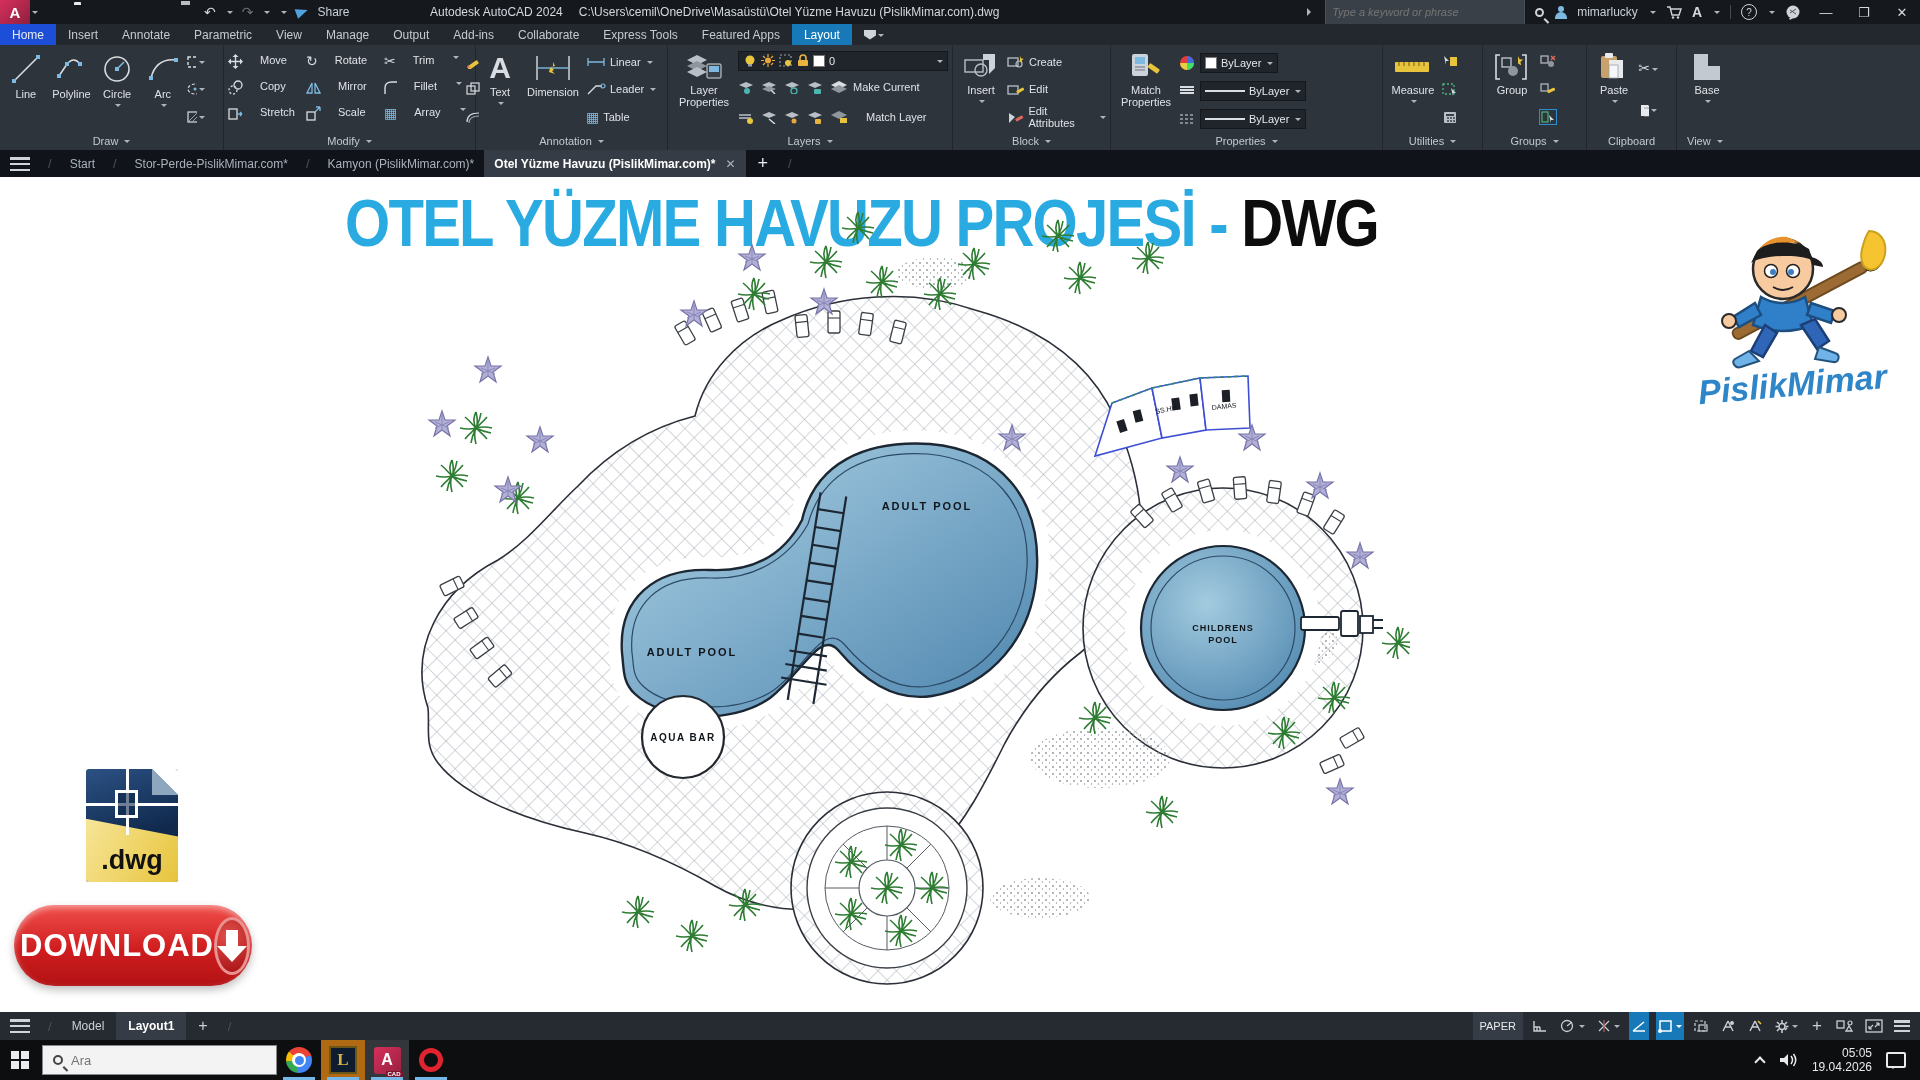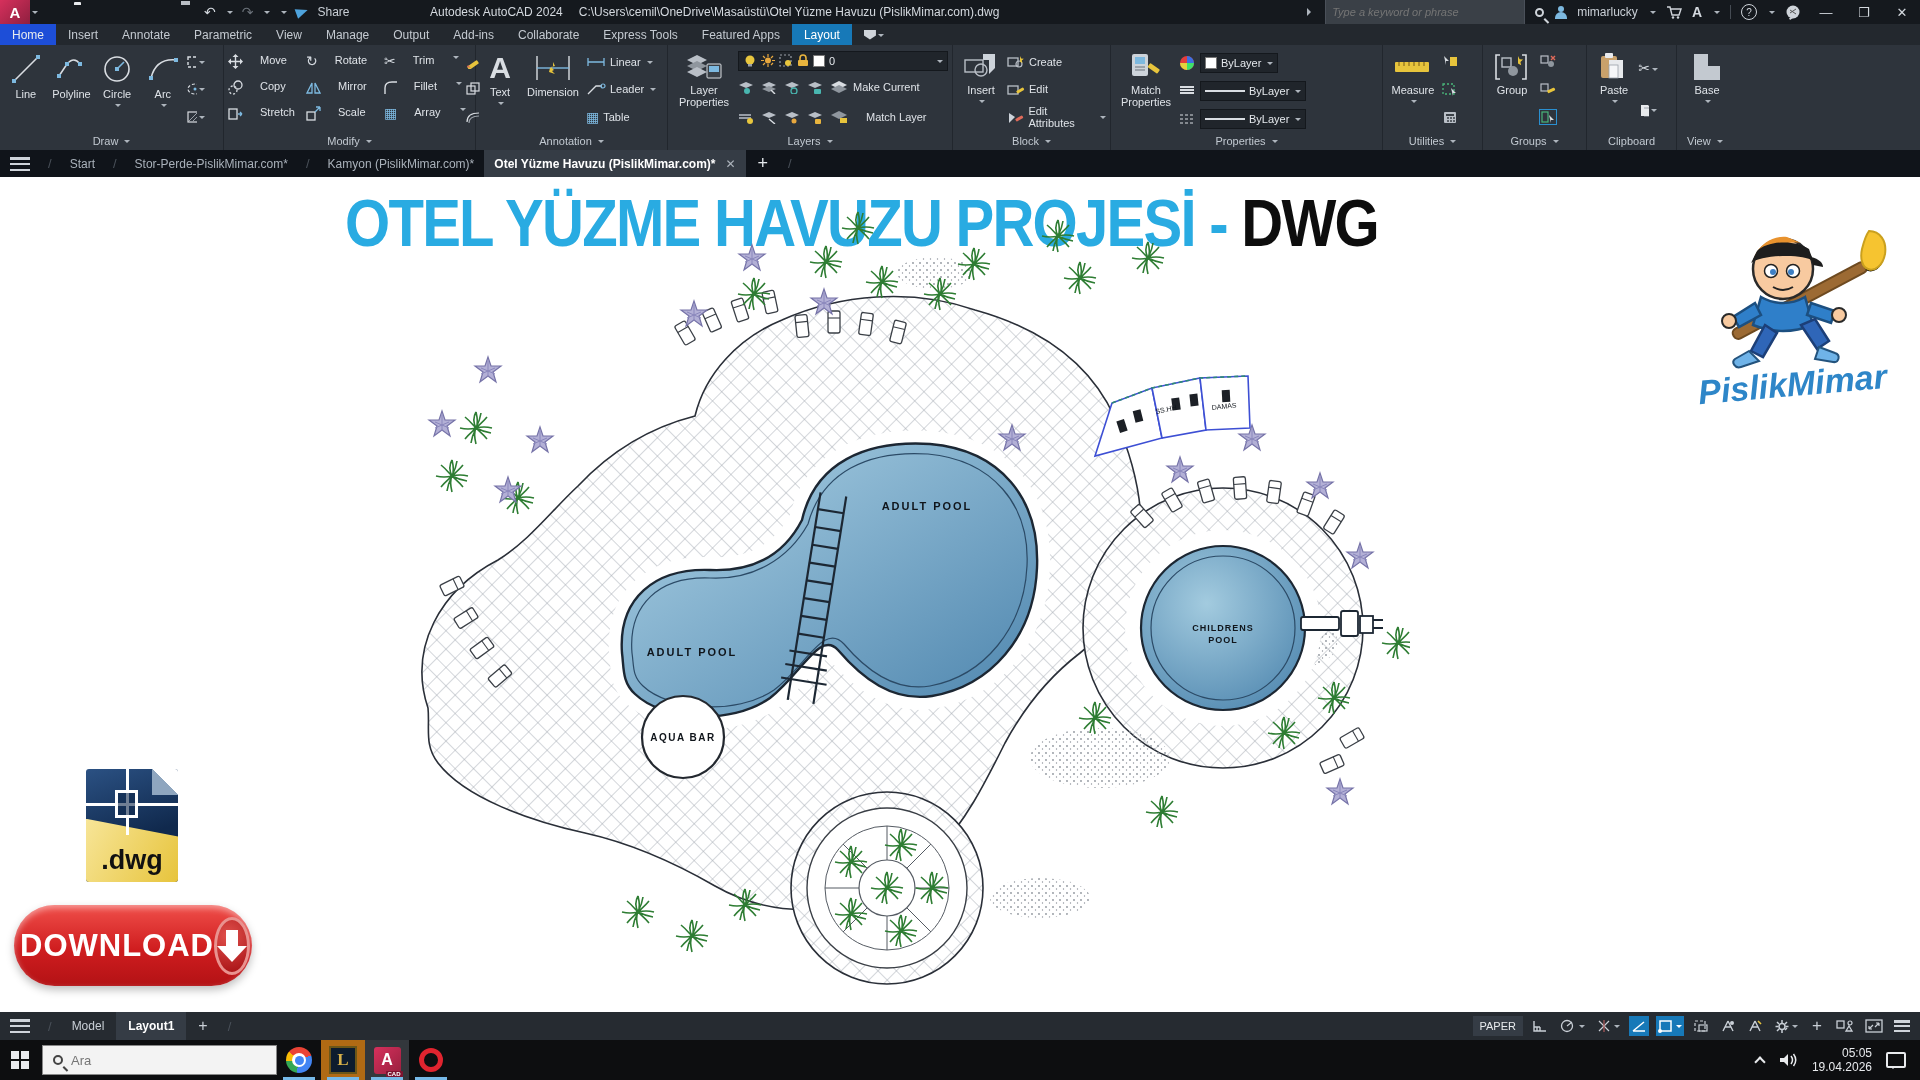--- a/index.html
+++ b/index.html
@@ -79,21 +79,21 @@
   .dl{position:absolute;left:14px;top:728px;width:238px;height:81px;border-radius:41px;background:linear-gradient(#f04f4a,#cf1d1f 55%,#b31215);box-shadow:inset 0 3px 6px rgba(255,255,255,.45),0 4px 8px rgba(0,0,0,.25);display:flex;align-items:center}
   .dl .txt{flex:1;text-align:center;color:#fff;font-weight:bold;font-size:31px;letter-spacing:1px;padding-left:6px}
   .dl .circ{width:58px;height:58px;border-radius:50%;background:radial-gradient(circle at 35% 30%,#e0504c,#a50f12);border:3px solid #e9928f;margin-right:10px;display:flex;align-items:center;justify-content:center;flex-direction:column}
   .dl .bar{width:12px;height:16px;background:#fff}
   .dl .tri{width:0;height:0;border-left:15px solid transparent;border-right:15px solid transparent;border-top:16px solid #fff}
   
   .statusbar{position:absolute;left:0;top:1012px;width:1920px;height:28px;background:#262b31;display:flex;align-items:center;color:#c9cfd6;font-size:12px}
   .ltab{padding:0 12px;height:100%;display:flex;align-items:center}
   .ltab.active{background:#353c45;color:#fff;font-weight:bold}
   .sb-right{margin-left:auto;display:flex;align-items:center;gap:7px;padding-right:8px}
-  .sbtn{height:20px;min-width:20px;display:flex;align-items:center;justify-content:center;padding:0 2px}
+  .sbtn{height:28px;min-width:20px;display:flex;align-items:center;justify-content:center;padding:0 2px}
   .sbtn.blue{background:#1779b8}
   .paperbtn{background:#353c45;color:#e8ebee;padding:2px 7px;font-size:11px}
   
   .taskbar{position:absolute;left:0;top:1040px;width:1920px;height:40px;background:#0d0e10;display:flex;align-items:center}
   .start{width:40px;height:40px;display:grid;place-items:center}
   .wingrid{display:grid;grid-template-columns:8px 8px;grid-template-rows:8px 8px;gap:2px}
   .wingrid i{background:#e8eaed;display:block}
   .tsearch{width:235px;height:30px;background:#f3f3f3;border:1px solid #888;display:flex;align-items:center;gap:8px;padding:0 10px;margin-left:2px}
   .tsearch input{border:none;outline:none;background:transparent;font-size:13px;color:#333;width:160px}
   .mag2{width:10px;height:10px;border:2px solid #444;border-radius:50%;position:relative}

